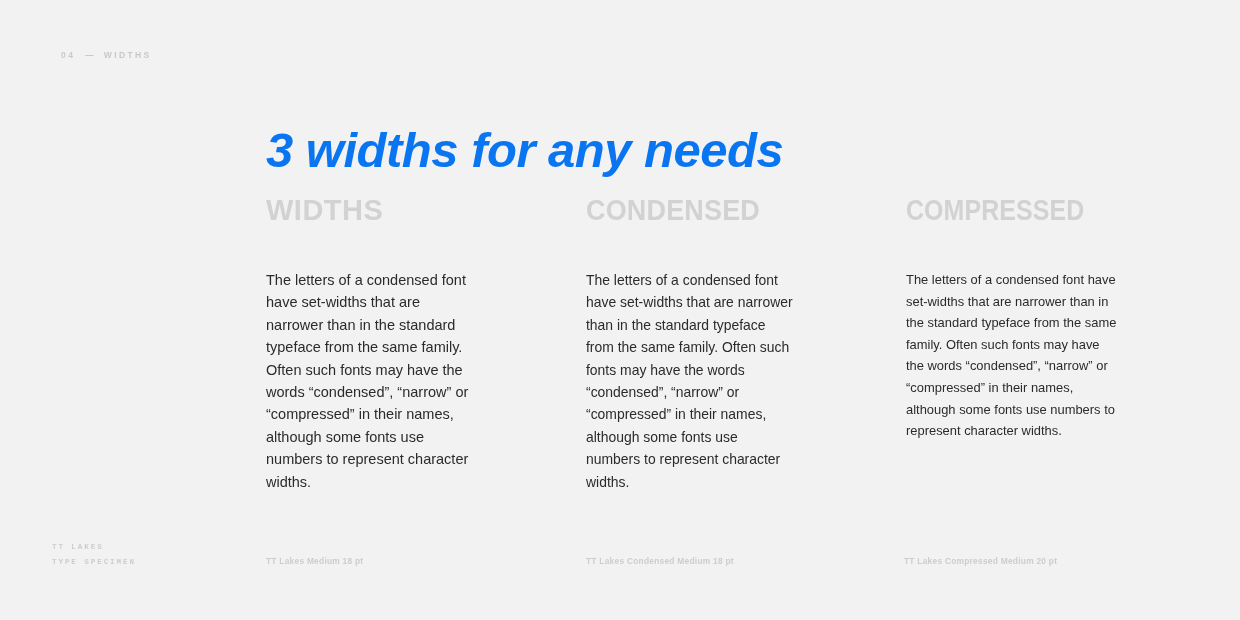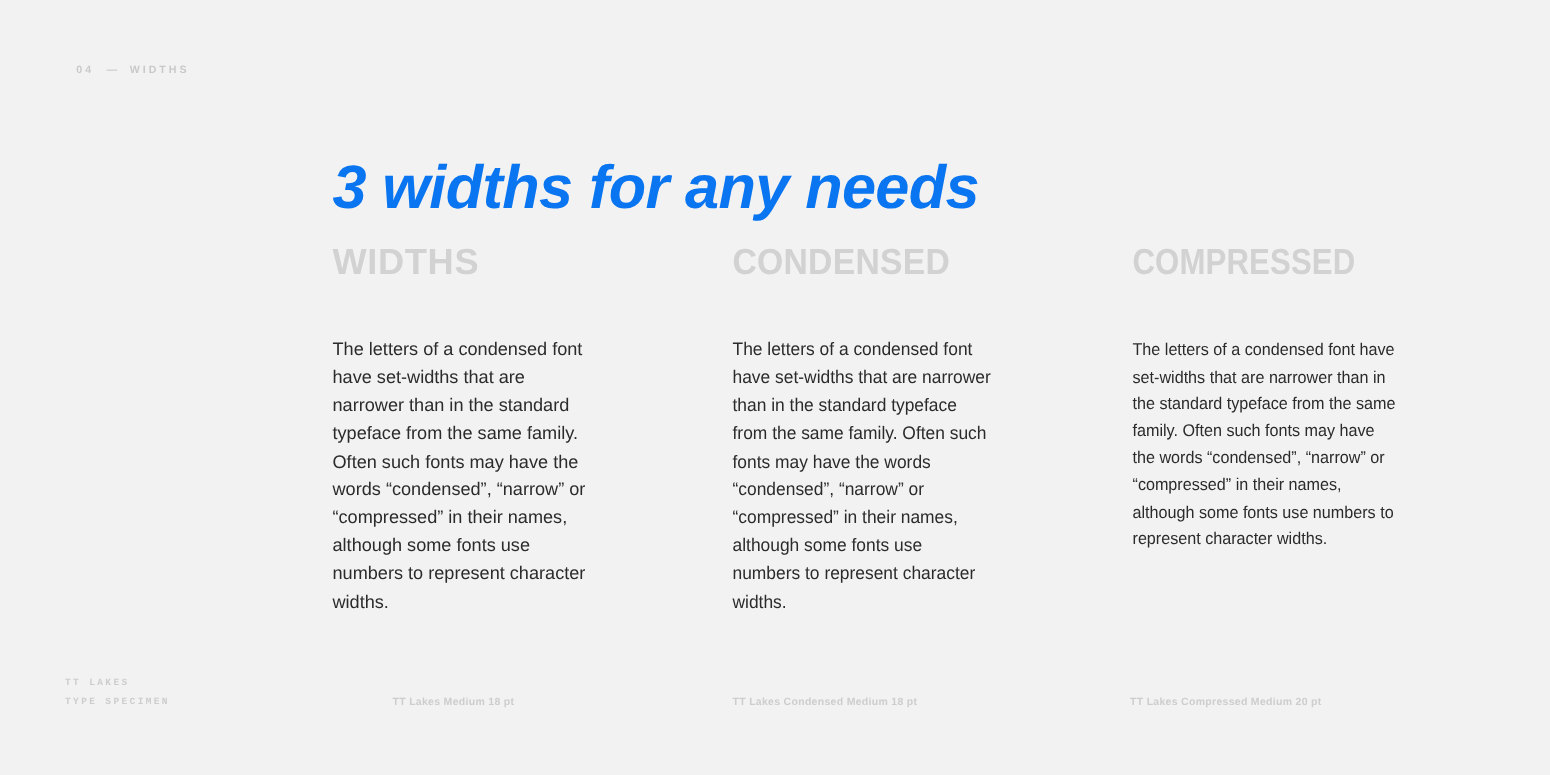--- a/index.html
+++ b/index.html
@@ -108,21 +108,21 @@
   }
   .footer-caption {
     position: absolute;
     top: 556px;
     font-size: 8.4px;
     letter-spacing: 0.25px;
     color: #cdcdcd;
     font-weight: bold;
     white-space: nowrap;
   }
-  .fc0 { left: 266px; margin-left: 48px; }
+  .fc0 { left: 266px; }
   .fc1 { left: 586px; }
   .fc2 { left: 904px; }
 </style>
 </head>
 <body>
 
 <div class="page">
 
   <div class="header">
     <span>04</span>

